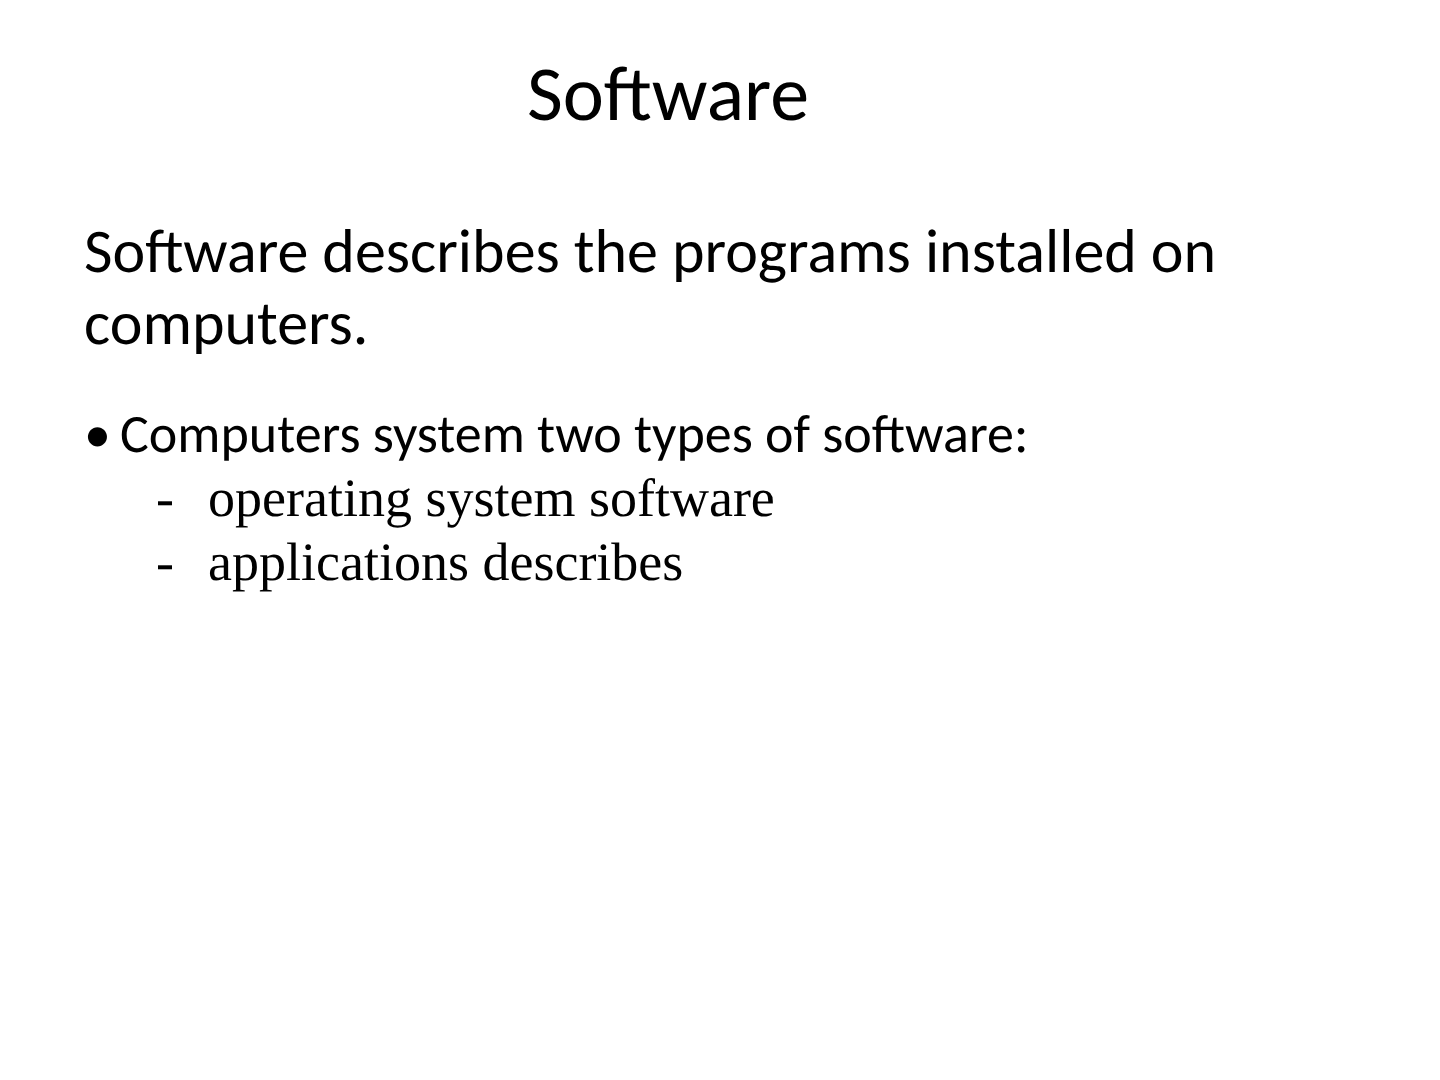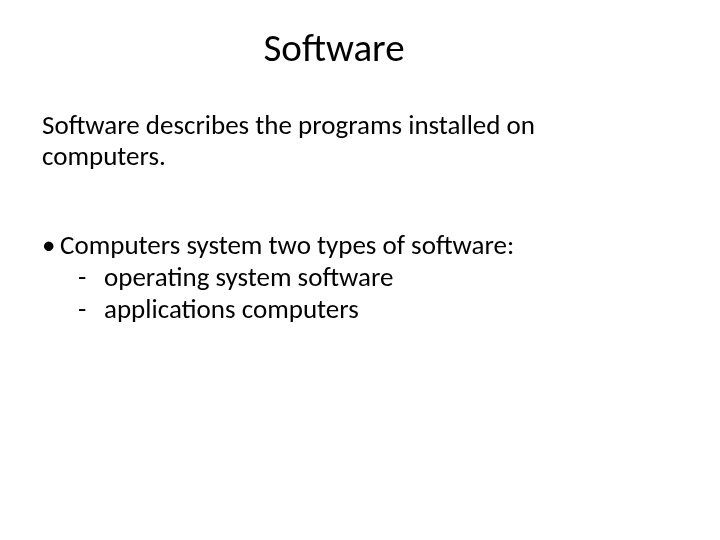--- a/index.html
+++ b/index.html
@@ -1,23 +1,23 @@
 <!DOCTYPE html>
 <html><head>
 <meta charset="utf-8">
 <style>
   * { margin: 0; padding: 0; box-sizing: border-box; }
   html, body { width: 720px; height: 540px; background: #fff; font-family: Calibri, "Segoe UI", Arial, sans-serif; color: #000; }
   .slide { width: 668px; height: 540px; position: relative; padding: 18px 42px 0 42px; }
   .title { text-align: center; font-size: 39px; font-weight: 400; letter-spacing: 0px; margin-top: 6px; margin-bottom: 38px; }
-  .intro { font-size: 27px; line-height: 1.15; margin-bottom: 58px; }
+  .intro { font-size: 31px; line-height: 1.15; margin-bottom: 22px; }
   .bullet { font-size: 27px; line-height: 1.18; display: flex; }
   .bullet .dot { width: 18px; flex: 0 0 18px; }
   .bullet .dot::before { content: "•"; }
-  .sublist { margin-left: 36px; }
+  .sublist { margin-left: 36px; font-family: Liberation Serif, serif; }
   .sub { font-size: 27px; line-height: 1.18; display: flex; }
   .sub .dash { width: 26px; flex: 0 0 26px; }
   .sub .dash::before { content: "-"; }
 </style>
 </head>
 <body>
 
 <div class="slide">
   <h1 class="title">Software</h1>
 
@@ -28,16 +28,16 @@
     <span>Computers system two types of software:</span>
   </div>
 
   <div class="sublist">
     <div class="sub">
       <span class="dash"></span>
       <span> operating system software</span>
     </div>
     <div class="sub">
       <span class="dash"></span>
-      <span>applications computers</span>
+      <span>applications describes</span>
     </div>
   </div>
 </div>
 
 </body></html>

